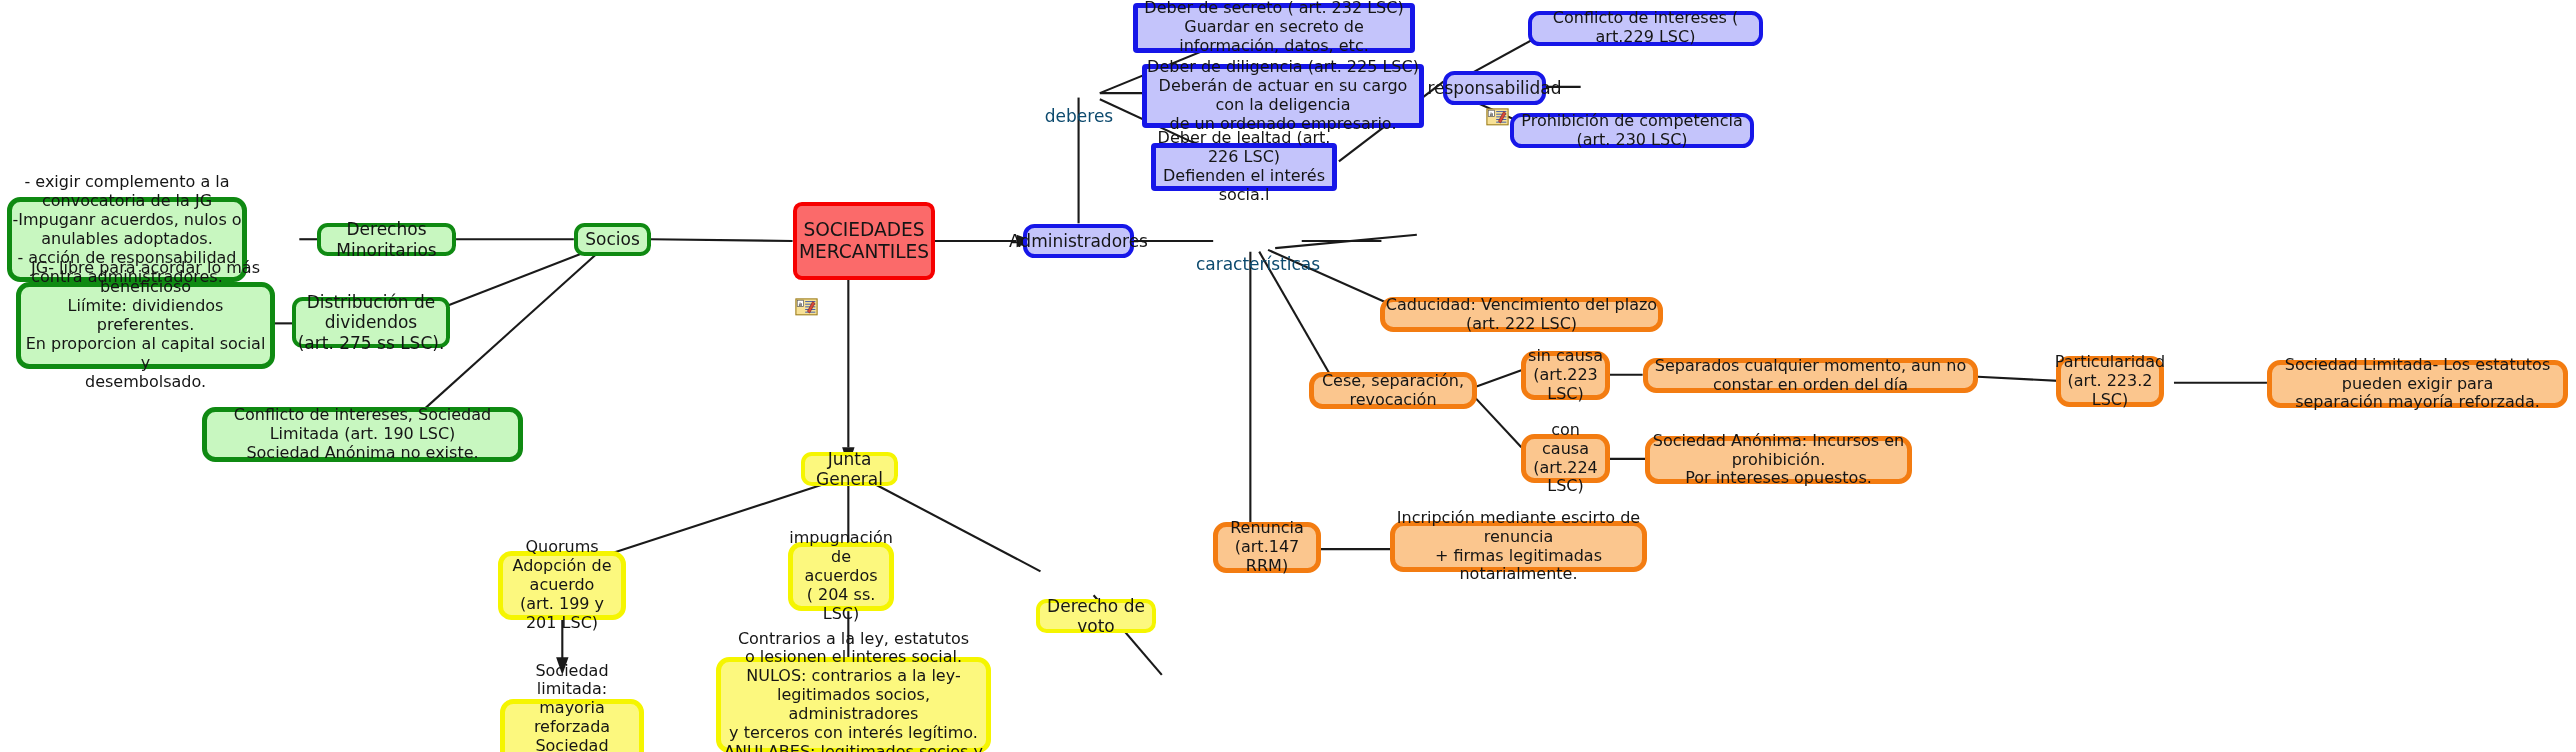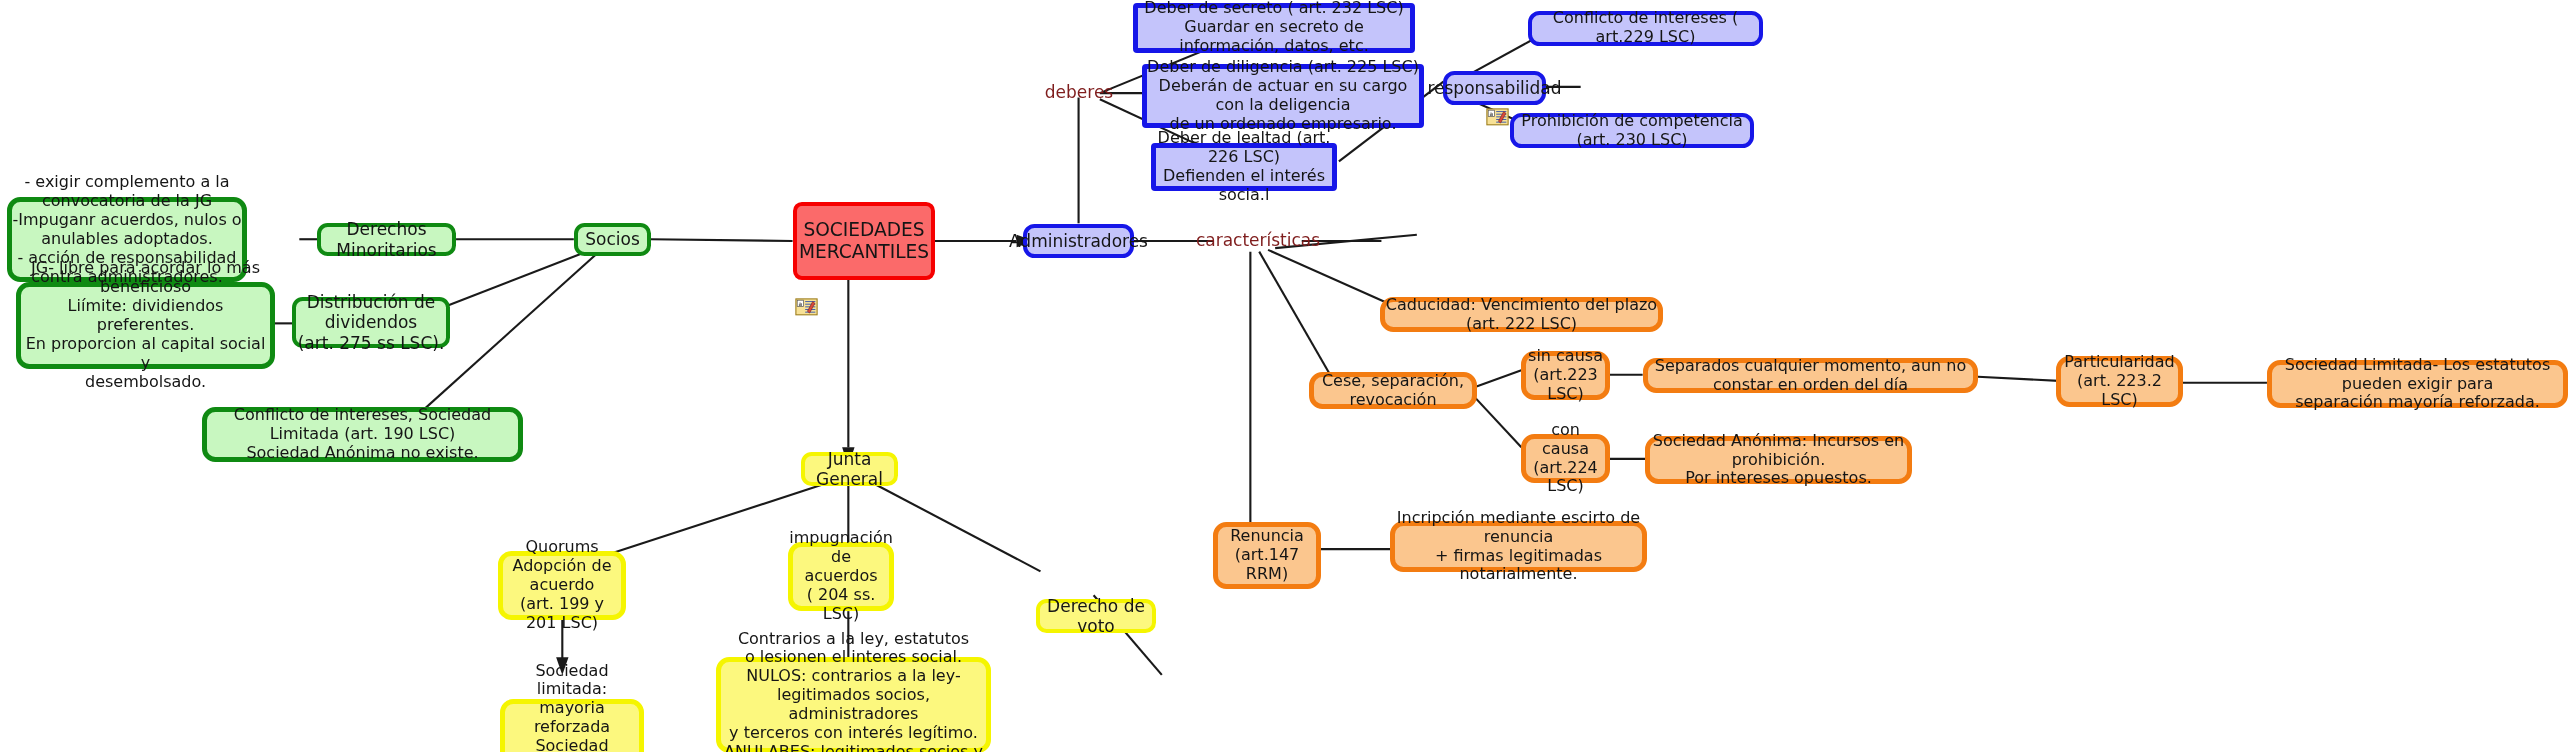--- a/index.html
+++ b/index.html
@@ -82,21 +82,22 @@
   .n-yellow-sm {
     background: #fcf87e;
     border: 4.4px solid #f5f500;
     border-radius: 10.6px;
     font-size: 17px;
   }
   .n-plain {
     background: transparent;
     border: none;
     font-size: 17.7px;
-    color: #7f1d1d;
+    color: #0c4a6e;
+    margin-top: 24px;
   }
 
   
   .note-icon {
     position: absolute;
     width: 23px; height: 18.6px;
     z-index: 6;
   }
 </style>
 </head>
@@ -261,33 +262,33 @@
 
   <div class="node n-orange" style="left:1380px; top:297px; width:283px; height:35px; font-size:16px;">Caducidad: Vencimiento del plazo (art. 222 LSC)</div>
 
   <div class="node n-orange" style="left:1309px; top:372px; width:168px; height:37px; font-size:16px;">Cese, separación, revocación</div>
 
   <div class="node n-orange" style="left:1521px; top:351px; width:89px; height:49px; font-size:16px;">sin causa
 (art.223 LSC)</div>
 
   <div class="node n-orange" style="left:1643px; top:358px; width:335px; height:35px; font-size:16px;">Separados cualquier momento, aun no constar en orden del día</div>
 
-  <div class="node n-orange" style="left:2056px; top:356px; width:127px; height:51px; font-size:16px;">Particularidad
+  <div class="node n-orange" style="left:2056px; top:356px; width:108px; height:51px; font-size:16px;">Particularidad
 (art. 223.2 LSC)</div>
 
   <div class="node n-orange" style="left:2267px; top:360px; width:301px; height:48px; font-size:16px;">Sociedad Limitada- Los estatutos pueden exigir para
 separación mayoría reforzada.</div>
 
   <div class="node n-orange" style="left:1521px; top:434px; width:89px; height:49px; font-size:16px;">con causa
 (art.224 LSC)</div>
 
   <div class="node n-orange" style="left:1645px; top:436px; width:267px; height:48px; font-size:16px;">Sociedad Anónima:  Incursos en prohibición.
 Por intereses opuestos.</div>
 
-  <div class="node n-orange" style="left:1213px; top:522px; width:108px; height:67px; font-size:16px;">Renuncia
+  <div class="node n-orange" style="left:1213px; top:522px; width:108px; height:51px; font-size:16px;">Renuncia
 (art.147 RRM)</div>
 
   <div class="node n-orange" style="left:1390px; top:521px; width:257px; height:51px; font-size:16px;">Incripción mediante escirto de renuncia
 + firmas legitimadas notarialmente.</div>
 
   <div class="node n-yellow-sm" style="left:801px; top:452px; width:97px; height:34px;">Junta General</div>
 
   <div class="node n-yellow" style="left:498px; top:551px; width:128px; height:69px; font-size:16px;">Quorums
 Adopción de acuerdo
 (art. 199 y 201 LSC)</div>

